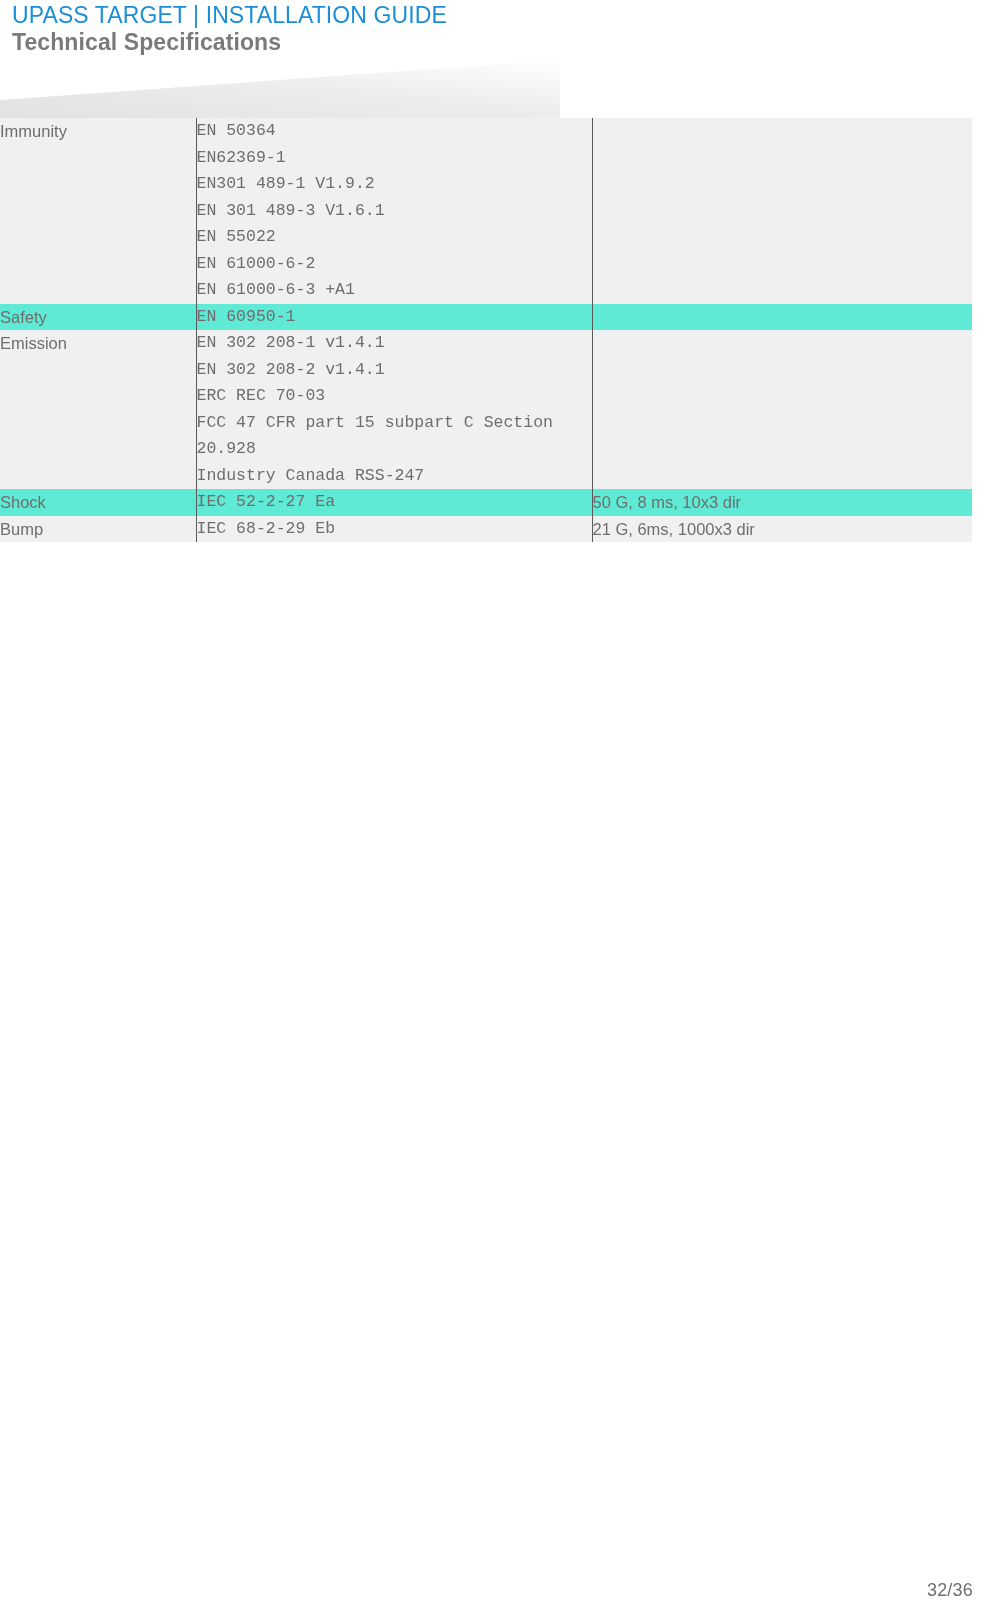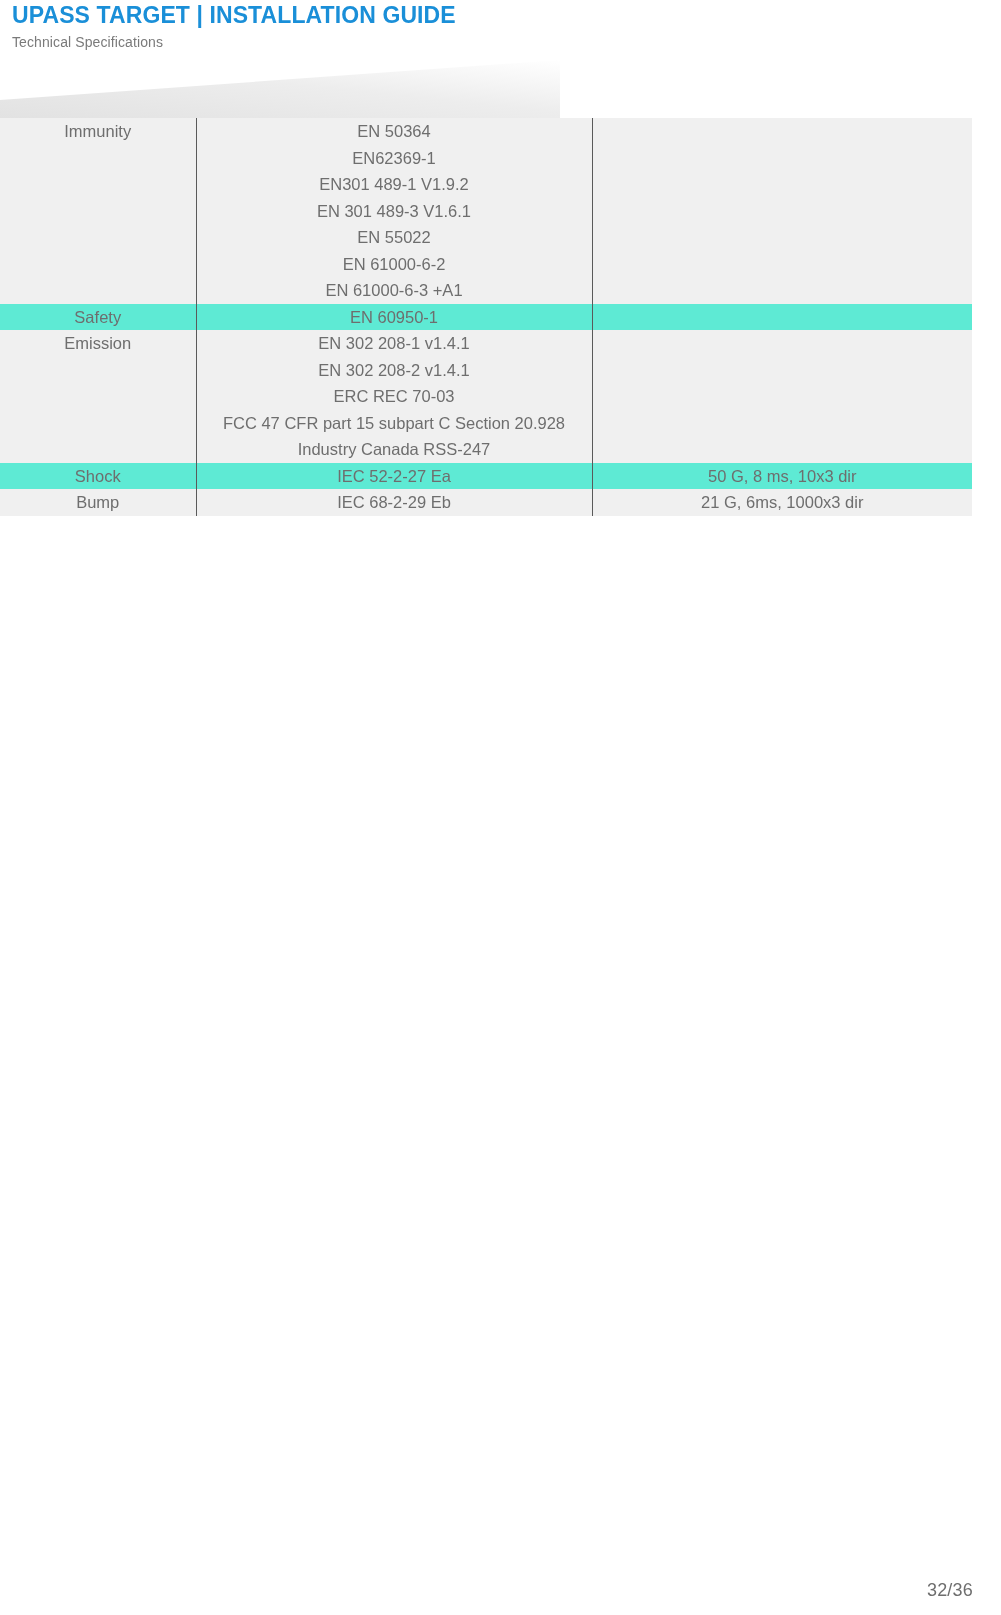--- a/index.html
+++ b/index.html
@@ -19,30 +19,30 @@
   .page-header {
     position: absolute;
     top: 0;
     left: 12px;
     width: 960px;
   }
   .doc-title {
     font-size: 23px;
     line-height: 26px;
     color: #1a8fd8;
-    font-weight: 700;
+    font-weight: 400;
     letter-spacing: 0.1px;
     white-space: nowrap;
     margin: 2px 0 0 0;
   }
   .doc-subtitle {
-    font-size: 14px;
+    font-size: 23px;
     line-height: 25px;
     color: #7a7a7a;
-    font-weight: 400;
+    font-weight: 700;
     letter-spacing: 0.1px;
     white-space: nowrap;
     margin: 2px 0 0 0;
   }
 
   
   .wedge {
     position: absolute;
     top: 60px;
     left: 0;
@@ -73,30 +73,31 @@
   .col-label { width: 196px; }
   .col-standard { width: 396px; }
   .col-value { width: 380px; }
 
   .cell-label {
     padding: 6px 10px 7px 26px;
   }
   .cell-standard {
     padding: 6px 14px 7px 22px;
     border-left: 1.5px solid #5a5a5a;
+    font-family: Liberation Mono, monospace;
   }
   .cell-value {
     padding: 6px 14px 7px 14px;
     border-left: 1.5px solid #5a5a5a;
   }
 
   tr.band-shaded td { background: #f0f0f0; }
   tr.band-plain  td { background: #5eead4; }
 
-  .line { display: block; white-space: pre-wrap; text-align: center; }
+  .line { display: block; white-space: pre-wrap; }
 
   
   .page-footer {
     position: absolute;
     bottom: 14px;
     right: 28px;
     font-size: 18px;
     line-height: 22px;
     color: #6e6e6e;
     letter-spacing: 0.2px;

